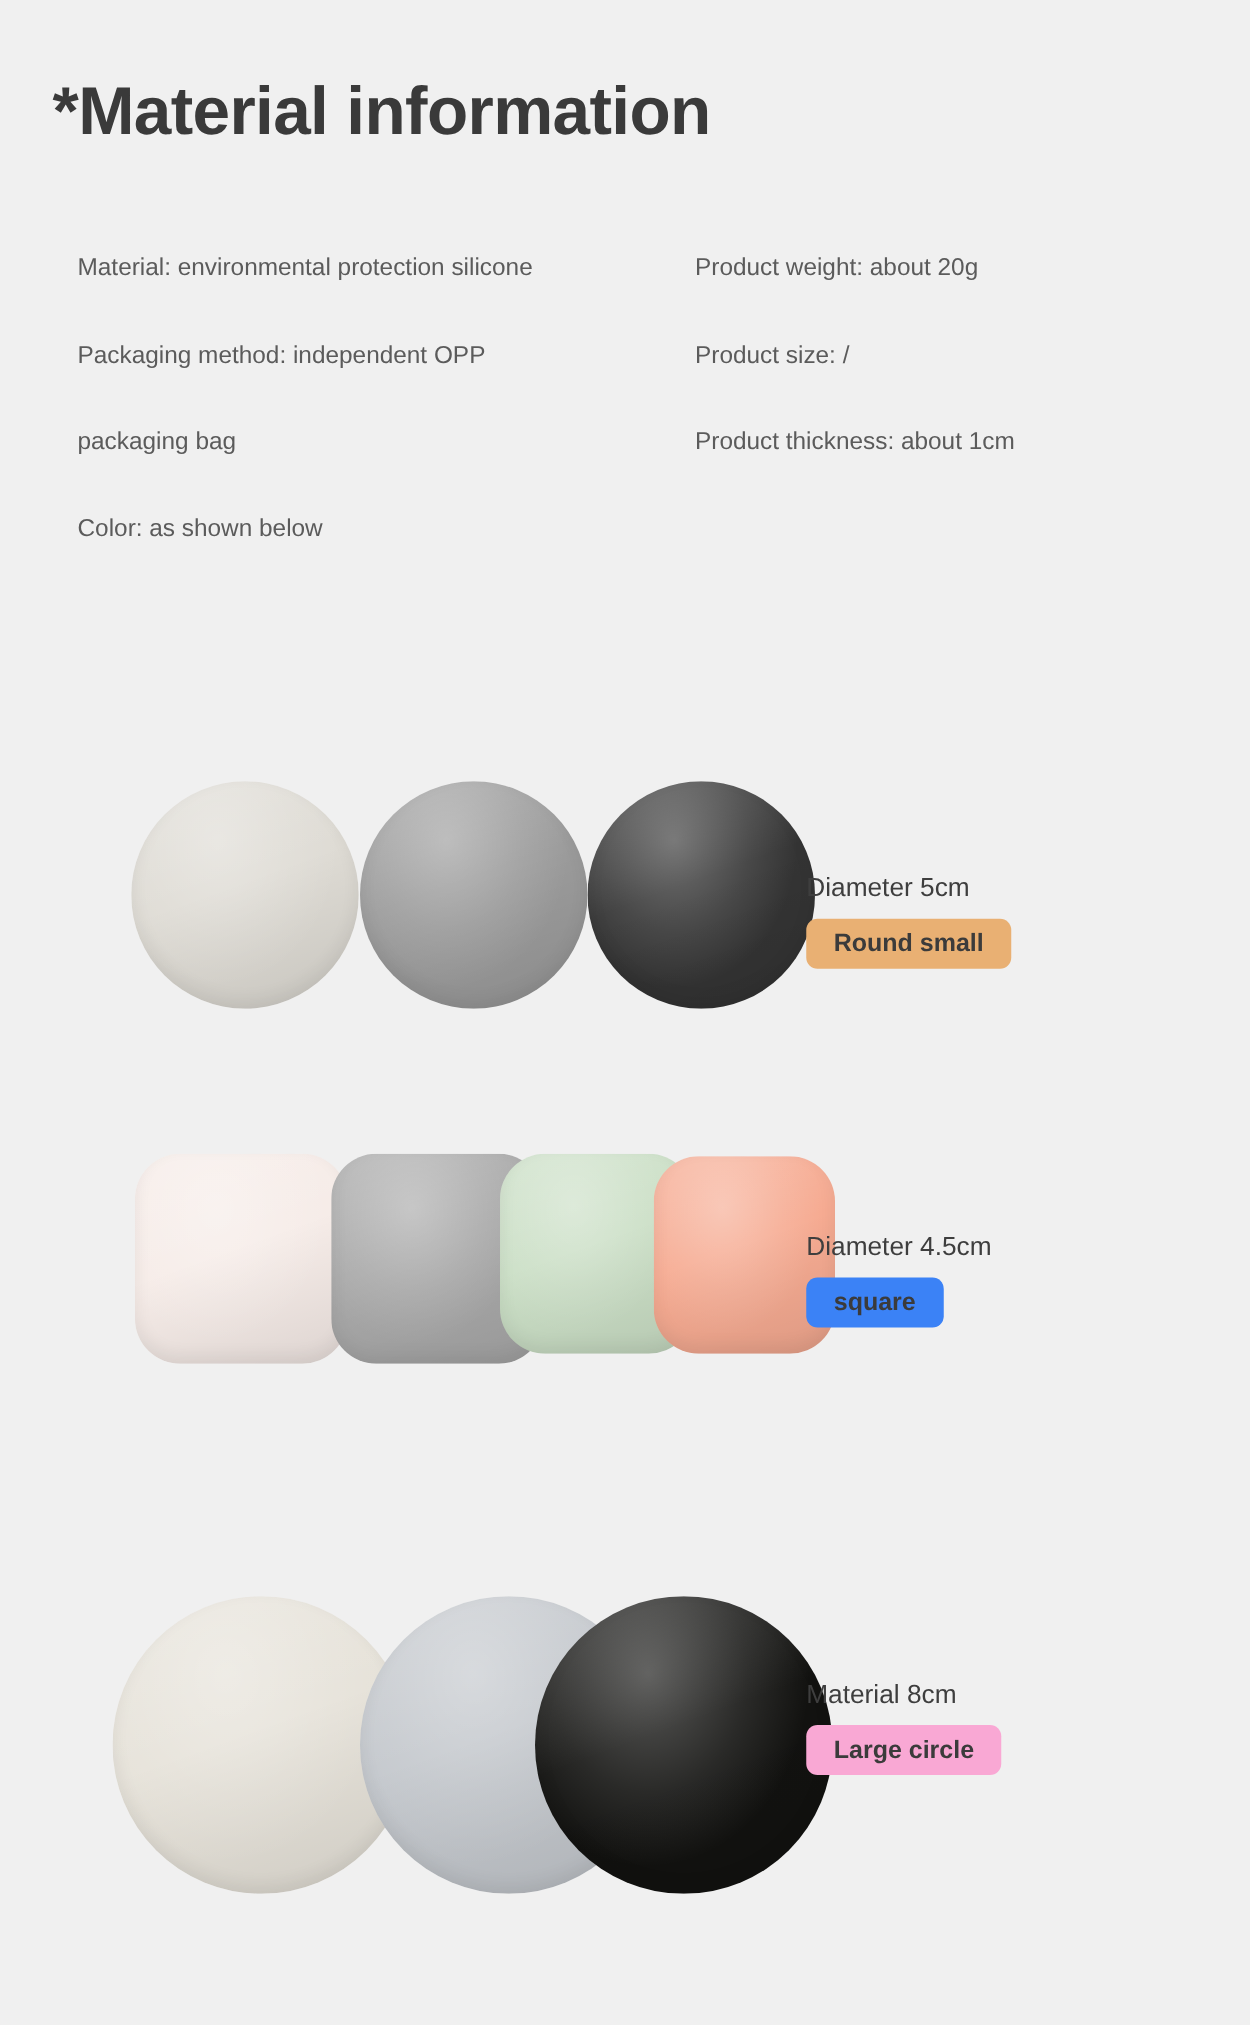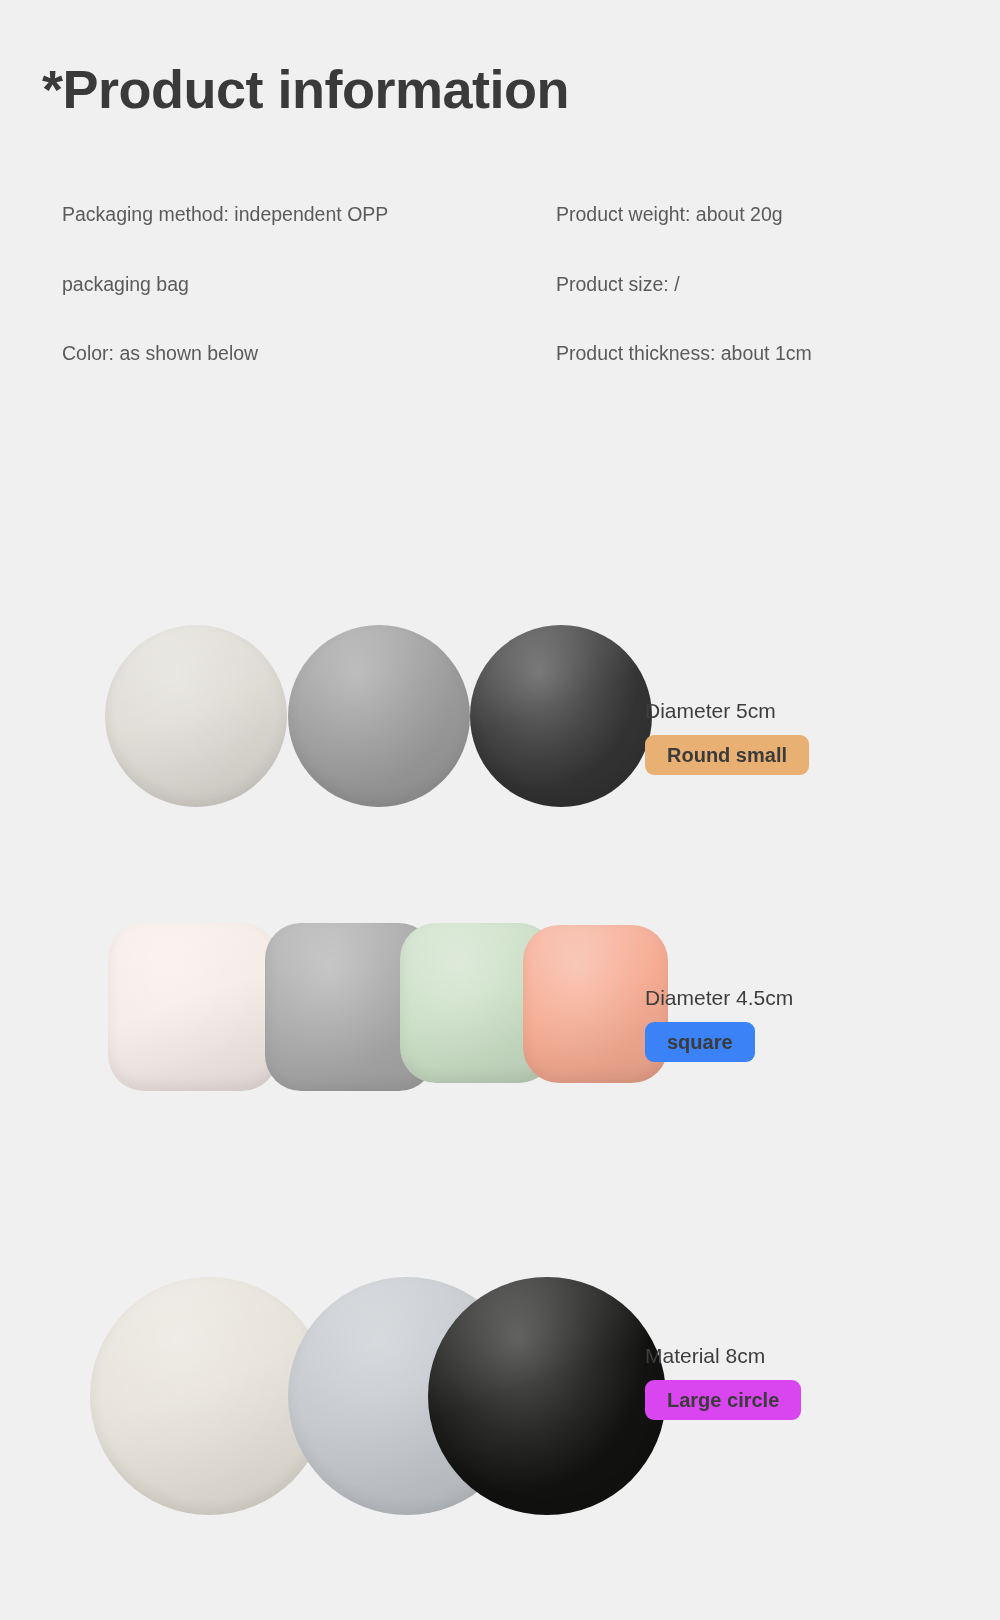--- a/index.html
+++ b/index.html
@@ -107,25 +107,26 @@
     font-weight: bold;
     border-radius: 9px;
     padding: 10px 22px;
     line-height: 1;
     white-space: nowrap;
   }
 </style>
 </head>
 <body style="background: rgb(240, 240, 240);">
 
-<h1 class="page-title">*Product information</h1>
+<h1 class="page-title">*Material information</h1>
 
 <section class="spec-block">
 
   <div class="spec-col spec-col-left">
+    <div class="spec-line">Material: environmental protection silicone</div>
     <div class="spec-line">Packaging method: independent OPP</div>
     <div class="spec-line">packaging bag</div>
     <div class="spec-line">Color: as shown below</div>
   </div>
 
   <div class="spec-col spec-col-right">
     <div class="spec-line">Product weight: about 20g</div>
     <div class="spec-line">Product size: /</div>
     <div class="spec-line">Product thickness: about 1cm</div>
   </div>
@@ -166,16 +167,16 @@
 <section class="product-row row-3">
 
   <div class="swatch-stage">
     <div class="swatch circle" style="left: 90px; top: 32px; width: 238px; height: 238px; background: radial-gradient(at 38% 26%, rgba(255, 255, 255, 0.3) 0%, rgba(255, 255, 255, 0.1) 38%, rgba(255, 255, 255, 0) 62%), linear-gradient(160deg, rgba(255, 255, 255, 0.16) 0%, rgba(0, 0, 0, 0) 45%, rgba(0, 0, 0, 0.1) 100%), rgb(230, 226, 217); box-shadow: rgba(0, 0, 0, 0.07) 0px -6px 14px inset;"></div>
     <div class="swatch circle" style="left: 288px; top: 32px; width: 238px; height: 238px; background: radial-gradient(at 38% 26%, rgba(255, 255, 255, 0.3) 0%, rgba(255, 255, 255, 0.1) 38%, rgba(255, 255, 255, 0) 62%), linear-gradient(160deg, rgba(255, 255, 255, 0.16) 0%, rgba(0, 0, 0, 0) 45%, rgba(0, 0, 0, 0.1) 100%), rgb(195, 199, 204); box-shadow: rgba(0, 0, 0, 0.07) 0px -6px 14px inset;"></div>
     <div class="swatch circle" style="left: 428px; top: 32px; width: 238px; height: 238px; background: radial-gradient(at 38% 26%, rgba(255, 255, 255, 0.3) 0%, rgba(255, 255, 255, 0.1) 38%, rgba(255, 255, 255, 0) 62%), linear-gradient(160deg, rgba(255, 255, 255, 0.16) 0%, rgba(0, 0, 0, 0) 45%, rgba(0, 0, 0, 0.1) 100%), rgb(18, 18, 16); box-shadow: rgba(0, 0, 0, 0.07) 0px -6px 14px inset;"></div>
   </div>
 
   <div class="label-group lg-3">
     <div class="dimension-text">Material 8cm</div>
-    <span class="type-badge" style="background: #d946ef;">Large circle</span>
+    <span class="type-badge" style="background: #f9a8d4;">Large circle</span>
   </div>
 
 </section>
 
 </body></html>

